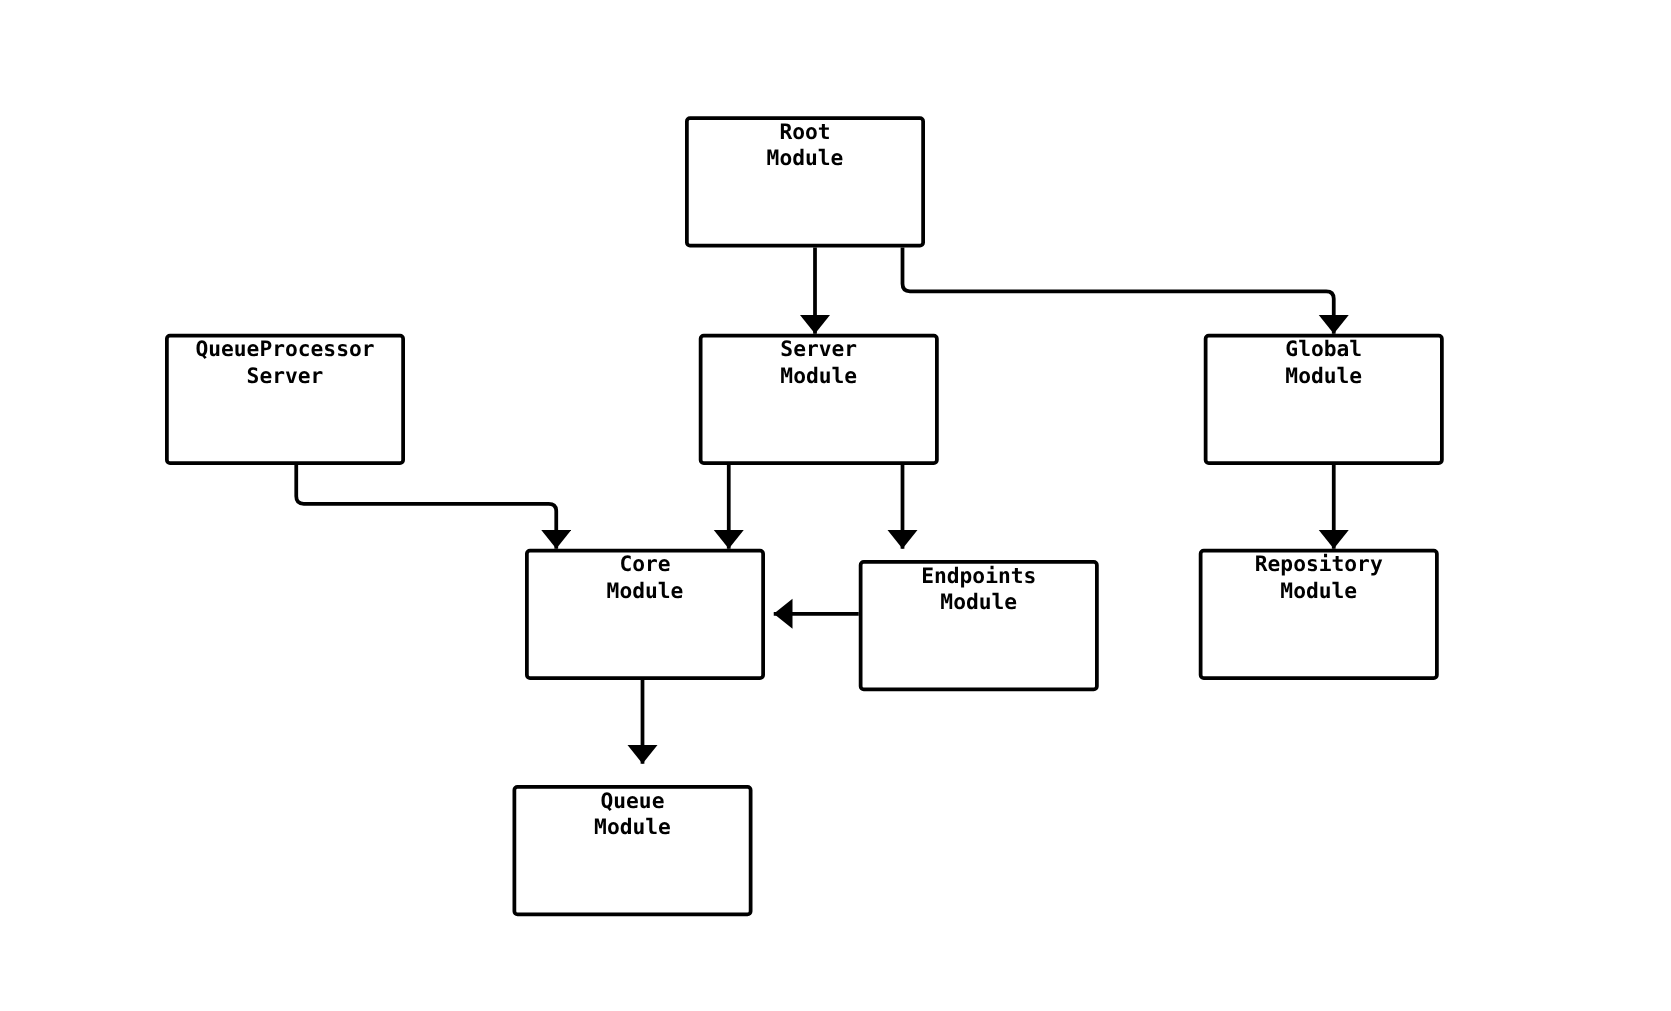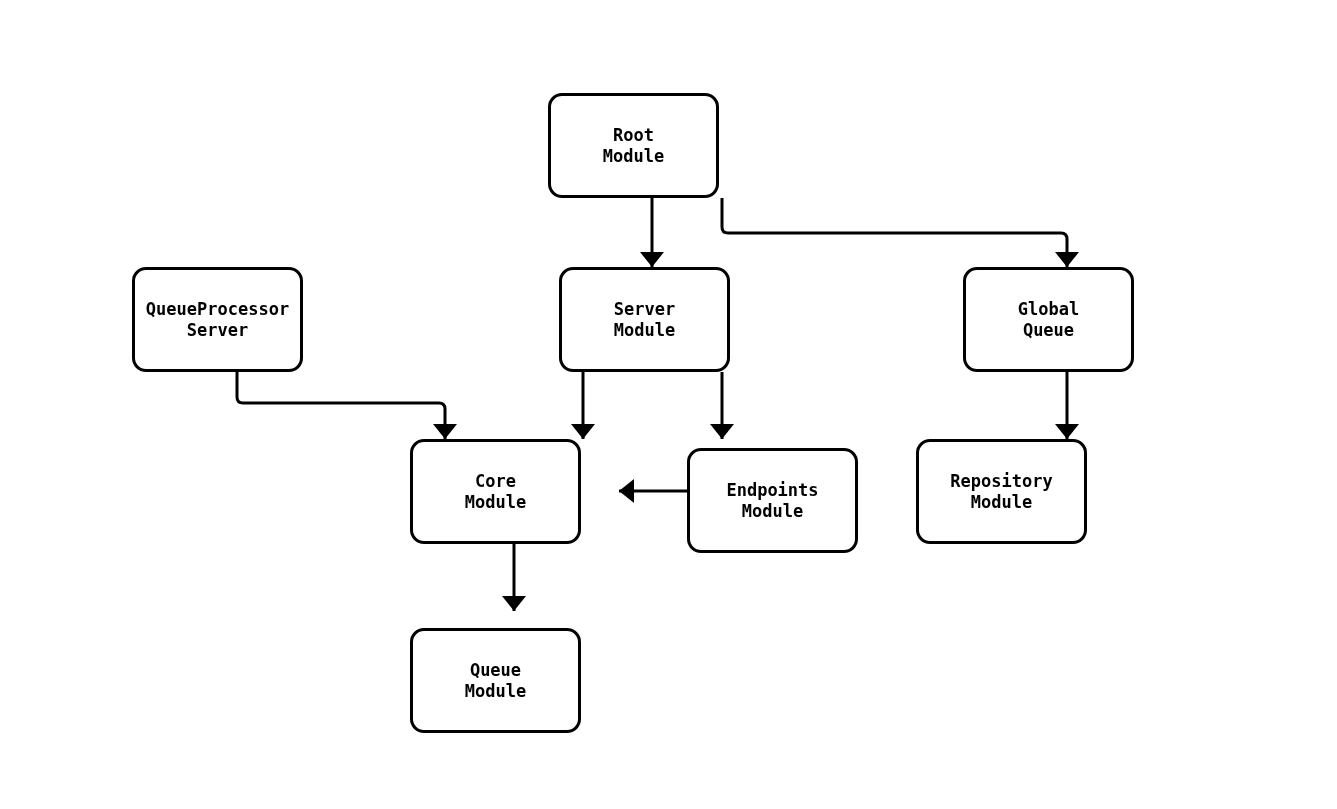--- a/index.html
+++ b/index.html
@@ -23,28 +23,27 @@
     height: 809px;
   }
   .edge-layer path.edge {
     fill: none;
     stroke: #000000;
     stroke-width: 3;
     stroke-linejoin: round;
   }
   .node {
     position: absolute;
-    width: 171px;
+    width: 192px;
     height: 105px;
     box-sizing: border-box;
     background: #ffffff;
     border: 3px solid #000000;
-    border-radius: 14px;
+    border-radius: 4px;
     display: flex;
-    align-items: center;
     justify-content: center;
   }
   .node-label {
     font-weight: bold;
     font-size: 17px;
     line-height: 21px;
     color: #000000;
     text-align: center;
     white-space: pre-line;
   }
@@ -81,34 +80,34 @@
 Server</span>
   </div>
 
   <div class="node" style="left:559px; top:267px">
     <span class="node-label">Server
 Module</span>
   </div>
 
   <div class="node" style="left:963px; top:267px">
     <span class="node-label">Global
-Queue</span>
+Module</span>
   </div>
 
-  <div class="node" style="left:410px; top:439px">
+  <div class="node" style="left:420px; top:439px">
     <span class="node-label">Core
 Module</span>
   </div>
 
   <div class="node" style="left:687px; top:448px">
     <span class="node-label">Endpoints
 Module</span>
   </div>
 
-  <div class="node" style="left:916px; top:439px">
+  <div class="node" style="left:959px; top:439px">
     <span class="node-label">Repository
 Module</span>
   </div>
 
   <div class="node" style="left:410px; top:628px">
     <span class="node-label">Queue
 Module</span>
   </div>
 
 </div>

